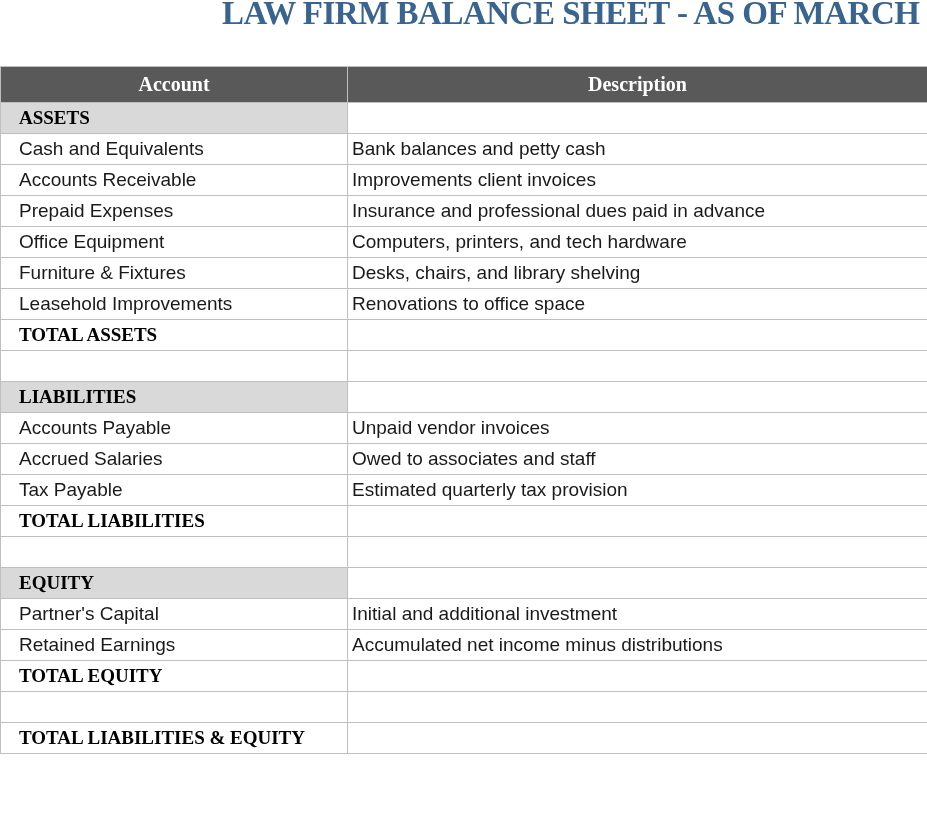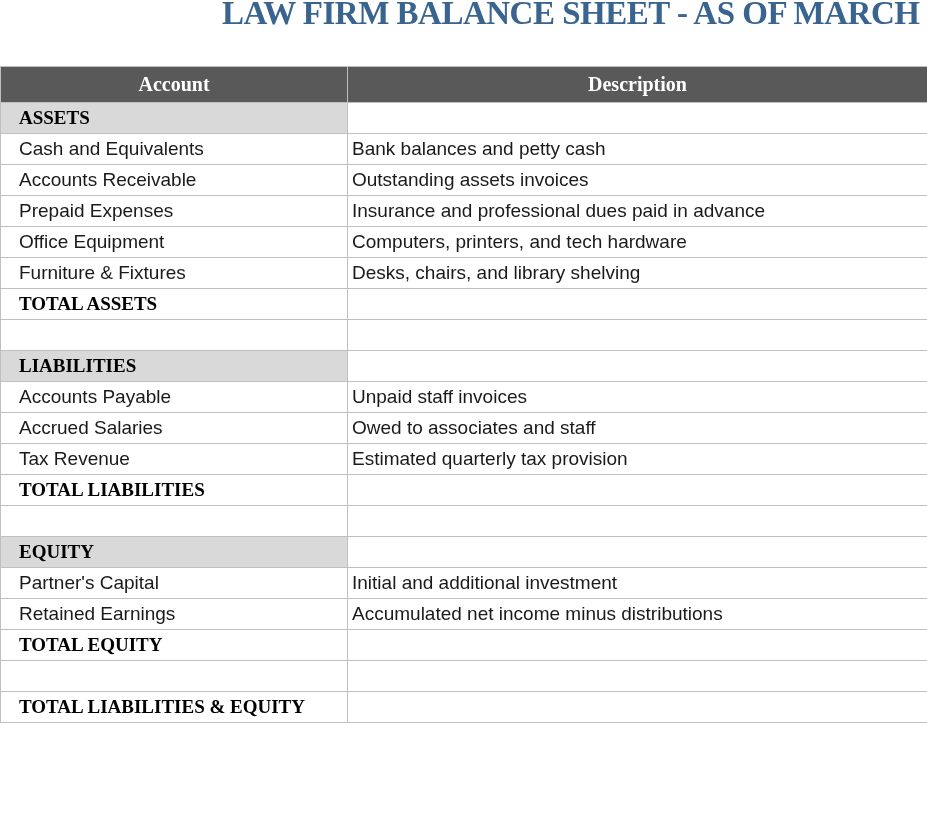--- a/index.html
+++ b/index.html
@@ -101,56 +101,60 @@
       <tr class="row-section">
         <td class="account-cell">ASSETS</td>
         <td class="description-cell"></td>
       </tr>
       <tr class="row-item">
         <td class="account-cell">Cash and Equivalents</td>
         <td class="description-cell">Bank balances and petty cash</td>
       </tr>
       <tr class="row-item">
         <td class="account-cell">Accounts Receivable</td>
-        <td class="description-cell">Outstanding assets invoices</td>
+        <td class="description-cell">Improvements client invoices</td>
       </tr>
       <tr class="row-item">
         <td class="account-cell">Prepaid Expenses</td>
         <td class="description-cell">Insurance and professional dues paid in advance</td>
       </tr>
       <tr class="row-item">
         <td class="account-cell">Office Equipment</td>
         <td class="description-cell">Computers, printers, and tech hardware</td>
       </tr>
       <tr class="row-item">
         <td class="account-cell">Furniture &amp; Fixtures</td>
         <td class="description-cell">Desks, chairs, and library shelving</td>
+      </tr>
+      <tr class="row-item">
+        <td class="account-cell">Leasehold Improvements</td>
+        <td class="description-cell">Renovations to office space</td>
       </tr>
       <tr class="row-total">
         <td class="account-cell">TOTAL ASSETS</td>
         <td class="description-cell"></td>
       </tr>
       <tr class="row-blank">
         <td class="account-cell"></td>
         <td class="description-cell"></td>
       </tr>
       <tr class="row-section">
         <td class="account-cell">LIABILITIES</td>
         <td class="description-cell"></td>
       </tr>
       <tr class="row-item">
         <td class="account-cell">Accounts Payable</td>
-        <td class="description-cell">Unpaid staff invoices</td>
+        <td class="description-cell">Unpaid vendor invoices</td>
       </tr>
       <tr class="row-item">
         <td class="account-cell">Accrued Salaries</td>
         <td class="description-cell">Owed to associates and staff</td>
       </tr>
       <tr class="row-item">
-        <td class="account-cell">Tax Revenue</td>
+        <td class="account-cell">Tax Payable</td>
         <td class="description-cell">Estimated quarterly tax provision</td>
       </tr>
       <tr class="row-total">
         <td class="account-cell">TOTAL LIABILITIES</td>
         <td class="description-cell"></td>
       </tr>
       <tr class="row-blank">
         <td class="account-cell"></td>
         <td class="description-cell"></td>
       </tr>

